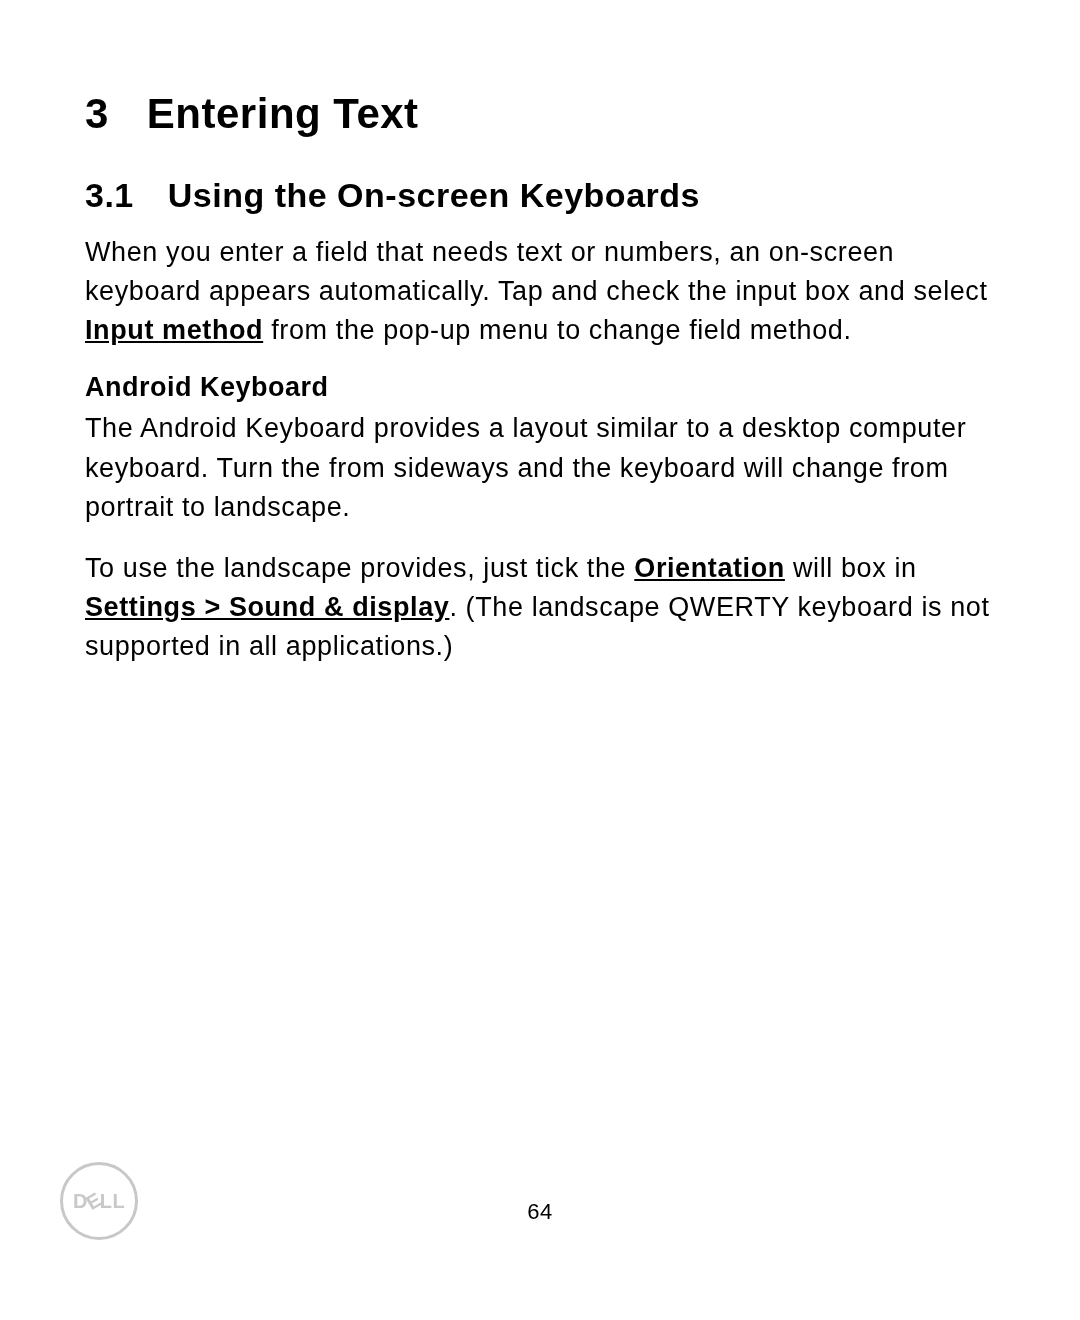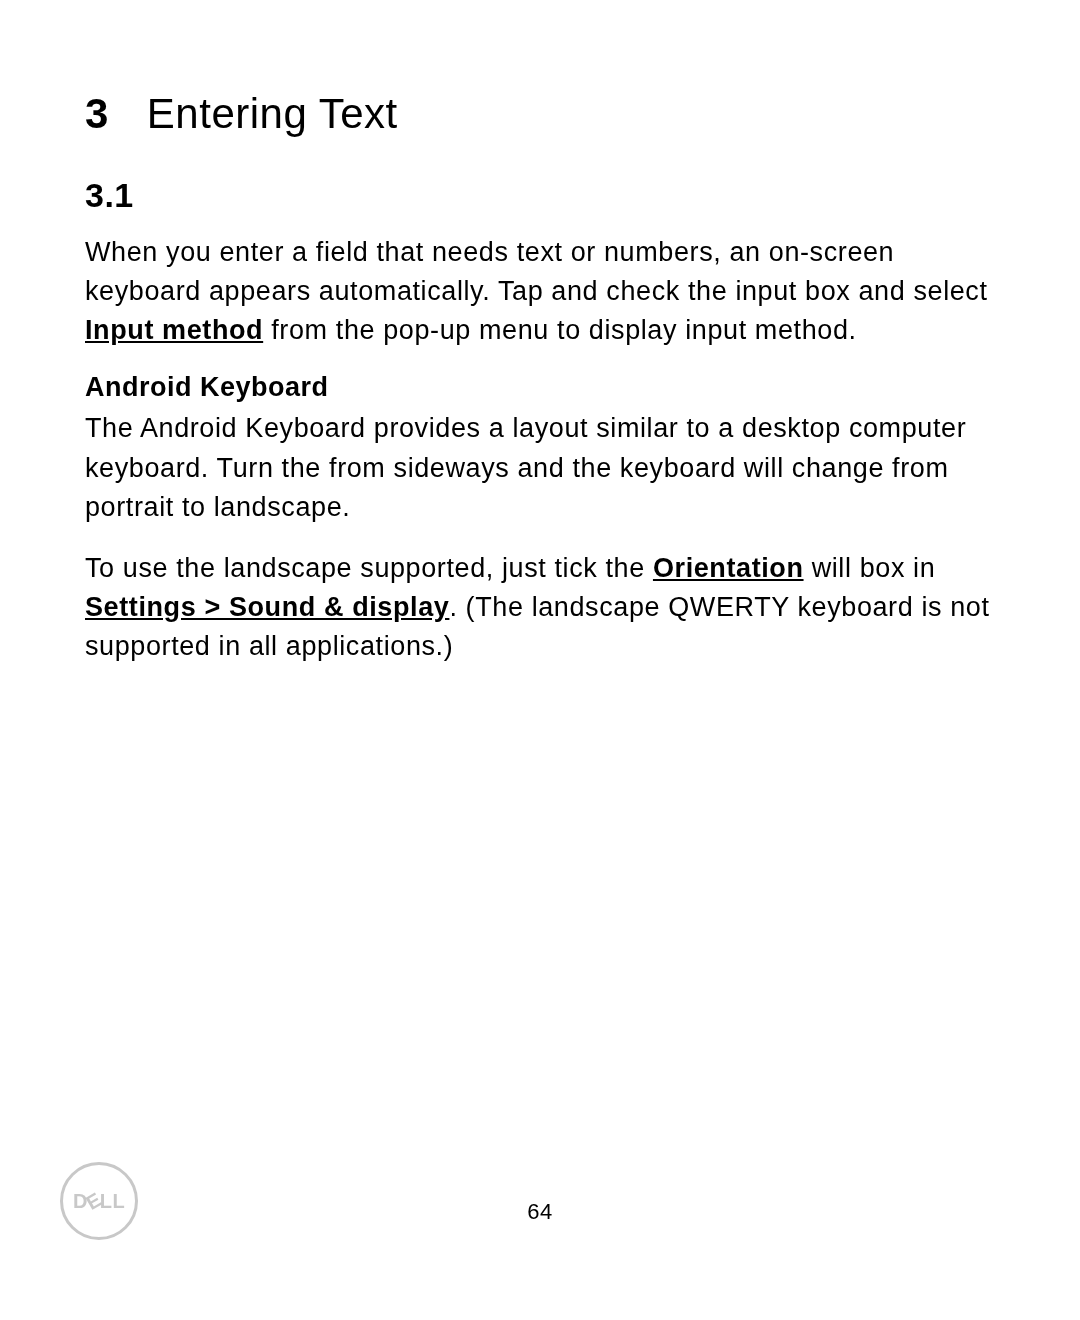--- a/index.html
+++ b/index.html
@@ -18,21 +18,21 @@
       margin-bottom: 38px;
     }
     .chapter-num {
       font-size: 42px;
       font-weight: 700;
       margin-right: 38px;
       letter-spacing: 0.5px;
     }
     .chapter-title {
       font-size: 42px;
-      font-weight: 400;
+      font-weight: 700;
       letter-spacing: 0.5px;
     }
     .section-heading {
       display: flex;
       align-items: flex-end;
       margin-bottom: 18px;
     }
     .section-num {
       font-size: 34px;
       font-weight: 700;
@@ -101,32 +101,33 @@
 </head>
 <body>
 
 <div class="chapter-heading">
   <span class="chapter-num">3</span>
   <span class="chapter-title">Entering Text</span>
 </div>
 
 <div class="section-heading">
   <span class="section-num">3.1</span>
+  <span class="section-title">Using the On-screen Keyboards</span>
 </div>
 
 <p class="paragraph">
-  <span>When you enter a field that needs text or numbers, an on-screen keyboard appears automatically. Tap and check the input box and select </span><span class="bold">Input method</span><span> from the pop-up menu to display input method.</span>
+  <span>When you enter a field that needs text or numbers, an on-screen keyboard appears automatically. Tap and check the input box and select </span><span class="bold">Input method</span><span> from the pop-up menu to change field method.</span>
 </p>
 
 <div class="sub-heading">Android Keyboard</div>
 
 <p class="paragraph">The Android Keyboard provides a layout similar to a desktop computer keyboard. Turn the from sideways and the keyboard will change from portrait to landscape.</p>
 
 <p class="paragraph">
-  <span>To use the landscape supported, just tick the </span><span class="bold">Orientation</span><span> will box in </span><span class="bold">Settings &gt; Sound &amp; display</span><span>. (The landscape QWERTY keyboard is not supported in all applications.)</span>
+  <span>To use the landscape provides, just tick the </span><span class="bold">Orientation</span><span> will box in </span><span class="bold">Settings &gt; Sound &amp; display</span><span>. (The landscape QWERTY keyboard is not supported in all applications.)</span>
 </p>
 
 <div class="footer">
   <span class="page-number">64</span>
   <div class="dell-logo">
     <span class="dell-logo-text">
       <span>D</span>
         <span class="dell-e">E</span>
         <span>L</span>
         <span>L</span>

